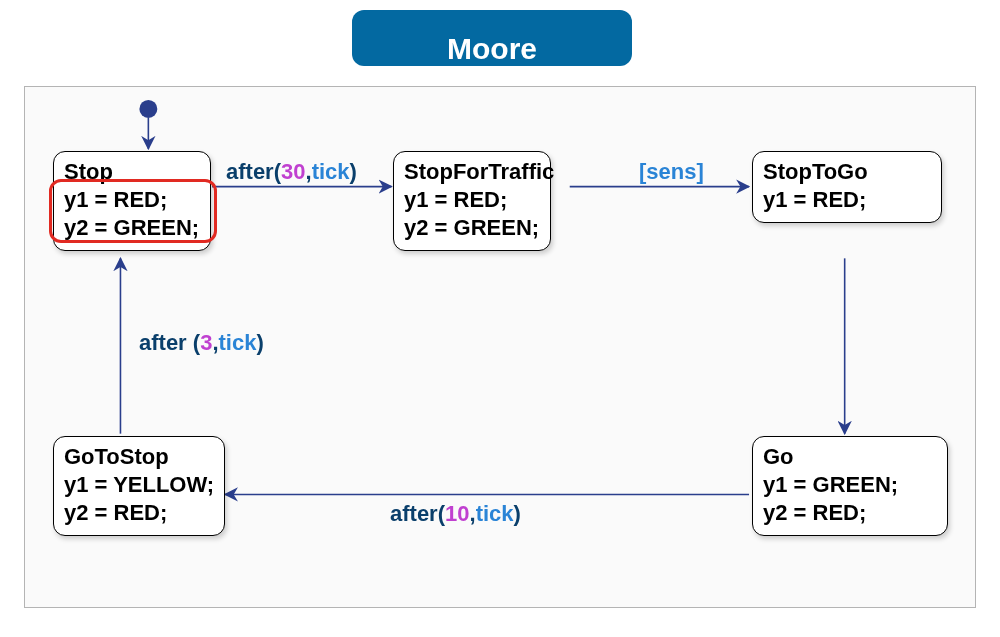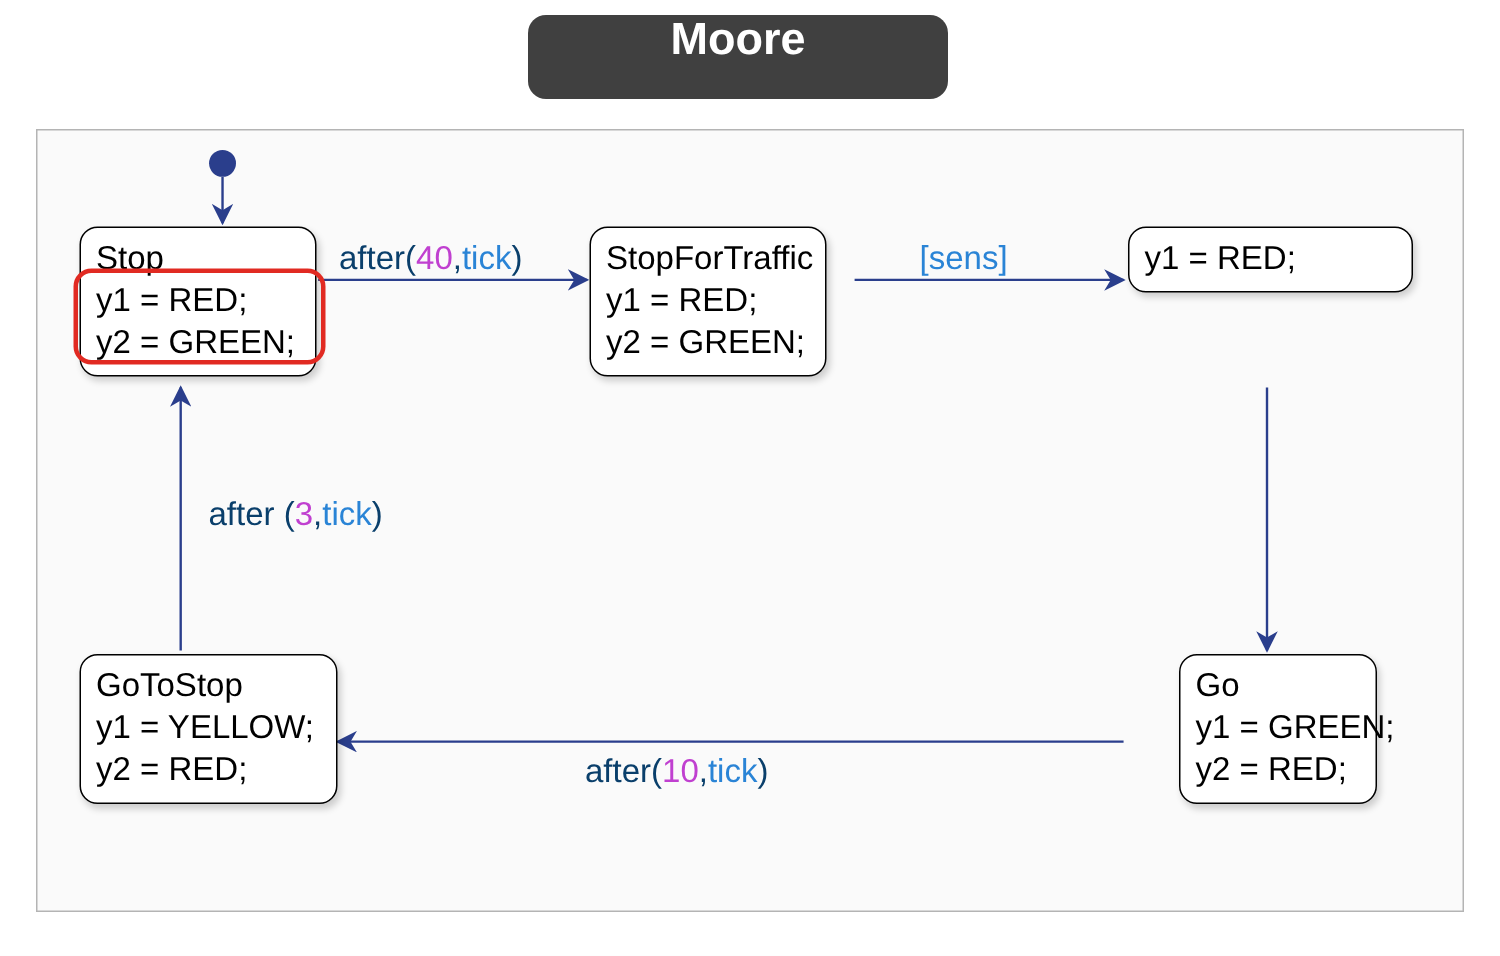--- a/index.html
+++ b/index.html
@@ -11,38 +11,39 @@
     font-family: Arial, Helvetica, sans-serif;
     position: relative;
     overflow: hidden;
   }
   .title-pill {
     position: absolute;
     left: 352px;
     top: 10px;
     width: 280px;
     height: 56px;
-    background: #404040;
+    background: #0369a1;
     border-radius: 12px;
     display: flex;
-    align-items: flex-start;
+    align-items: flex-end;
     justify-content: center;
     color: #ffffff;
     font-size: 30px;
     font-weight: 700;
   }
   .canvas {
     position: absolute;
     left: 24px;
     top: 86px;
     width: 952px;
     height: 522px;
     border: 1.5px solid #b4b4b4;
     background: #fafafa;
     box-sizing: border-box;
+    font-weight: bold;
   }
   .state {
     position: absolute;
     background: #ffffff;
     border: 1.5px solid #000000;
     border-radius: 12px;
     padding: 6px 10px 8px 10px;
     box-sizing: border-box;
     font-size: 22px;
     line-height: 1.28;
@@ -115,40 +116,41 @@
   </div>
   <div class="redcap" style="left:24px; top:92px; width:168px; height:64px;"></div>
 
   <div class="state" style="left:368px; top:64px;  width:158px;">
     <div class="name">StopForTraffic</div>
     <div class="ln">y1 = RED;</div>
     <div class="ln">y2 = GREEN;</div>
   </div>
 
   <div class="state" style="left:727px; top:64px;  width:190px;">
+    <div class="name">StopToGo</div>
     <div class="ln">y1 = RED;</div>
   </div>
 
-  <div class="state" style="left:727px; top:349px; width:132px;margin-left:34px;">
+  <div class="state" style="left:727px; top:349px; width:196px;">
     <div class="name">Go</div>
     <div class="ln">y1 = GREEN;</div>
     <div class="ln">y2 = RED;</div>
   </div>
 
   <div class="state" style="left:28px;  top:349px; width:172px;">
     <div class="name">GoToStop</div>
     <div class="ln">y1 = YELLOW;</div>
     <div class="ln">y2 = RED;</div>
   </div>
 
   <div class="tlabel" style="left:201px; top:72px;">
-    <span class="kw">after</span><span class="br">(</span><span class="num">40</span><span class="br">,</span><span class="id">tick</span><span class="br">)</span>
+    <span class="kw">after</span><span class="br">(</span><span class="num">30</span><span class="br">,</span><span class="id">tick</span><span class="br">)</span>
   </div>
 
-  <div class="tlabel" style="left:588px; top:72px;">
+  <div class="tlabel" style="left:614px; top:72px;">
     <span class="sbr">[</span><span class="id">sens</span><span class="sbr">]</span>
   </div>
 
 
   <div class="tlabel" style="left:365px; top:414px;">
     <span class="kw">after</span><span class="br">(</span><span class="num">10</span><span class="br">,</span><span class="id">tick</span><span class="br">)</span>
   </div>
 
   <div class="tlabel" style="left:114px; top:243px;">
     <span class="kw">after </span><span class="br">(</span><span class="num">3</span><span class="br">,</span><span class="id">tick</span><span class="br">)</span>

